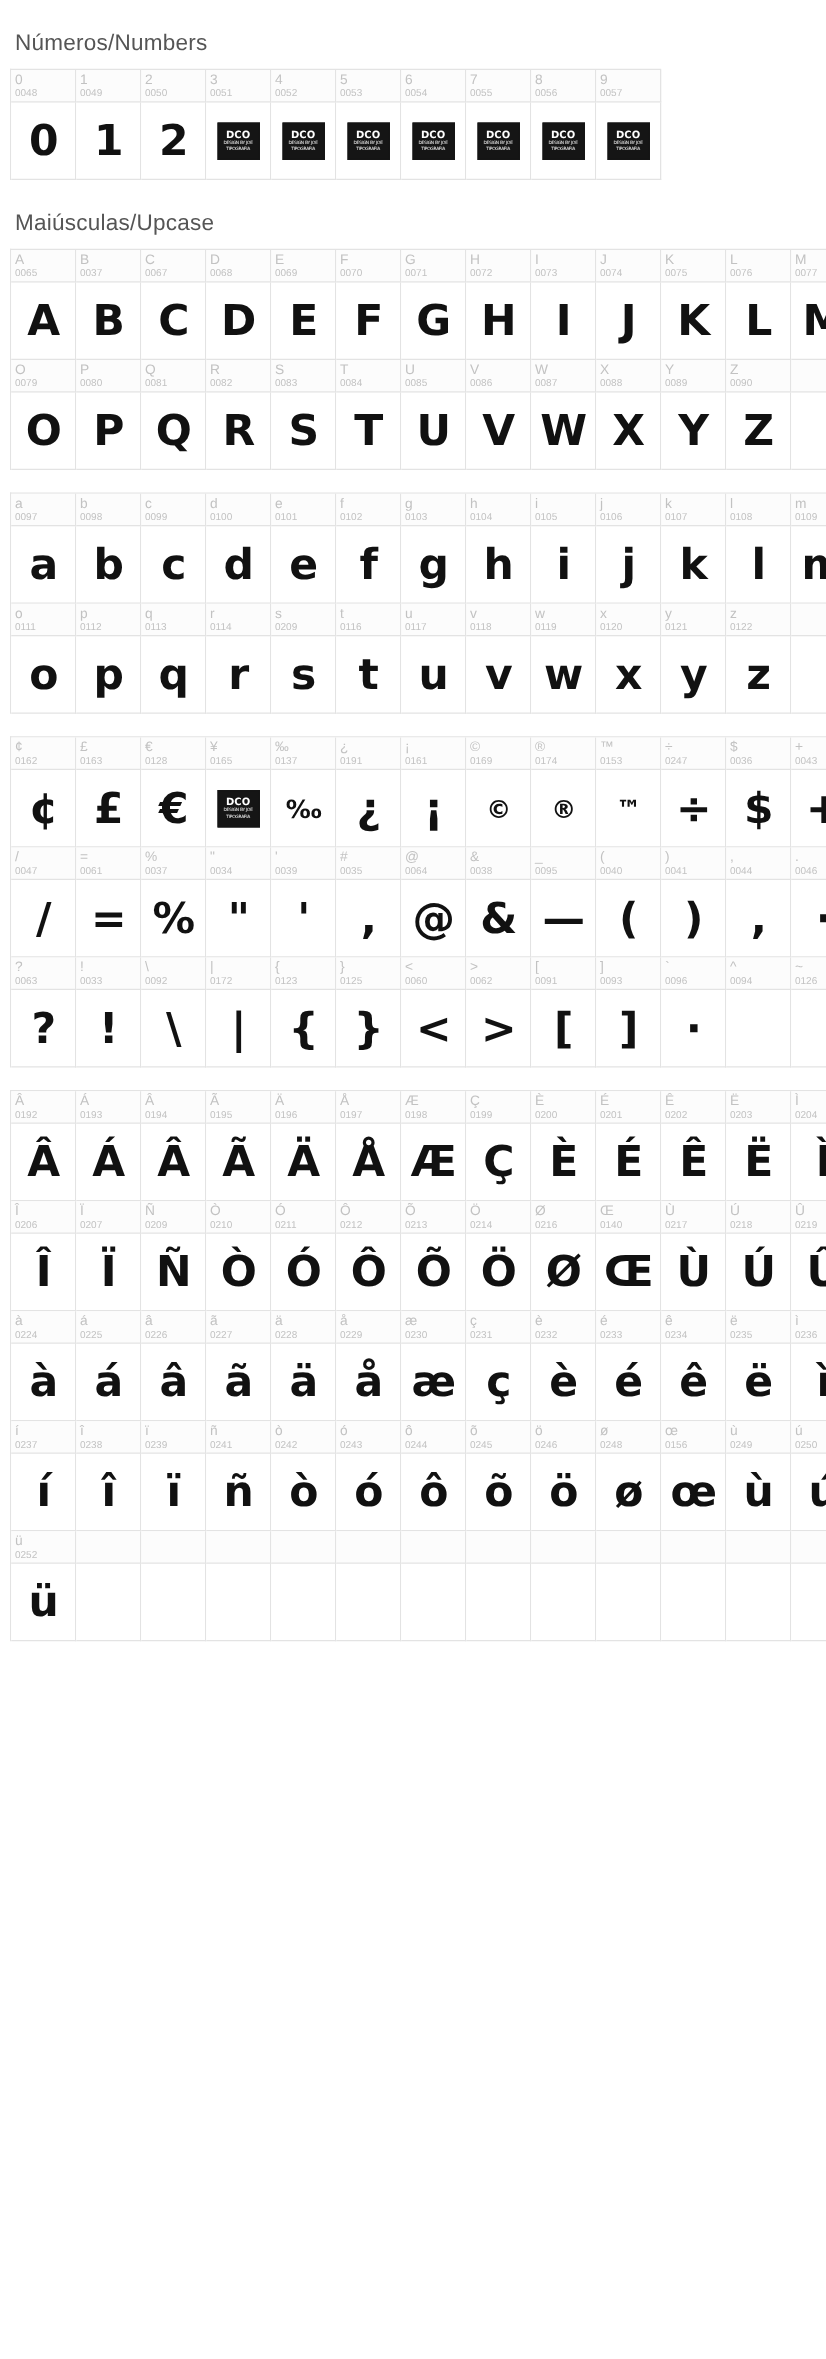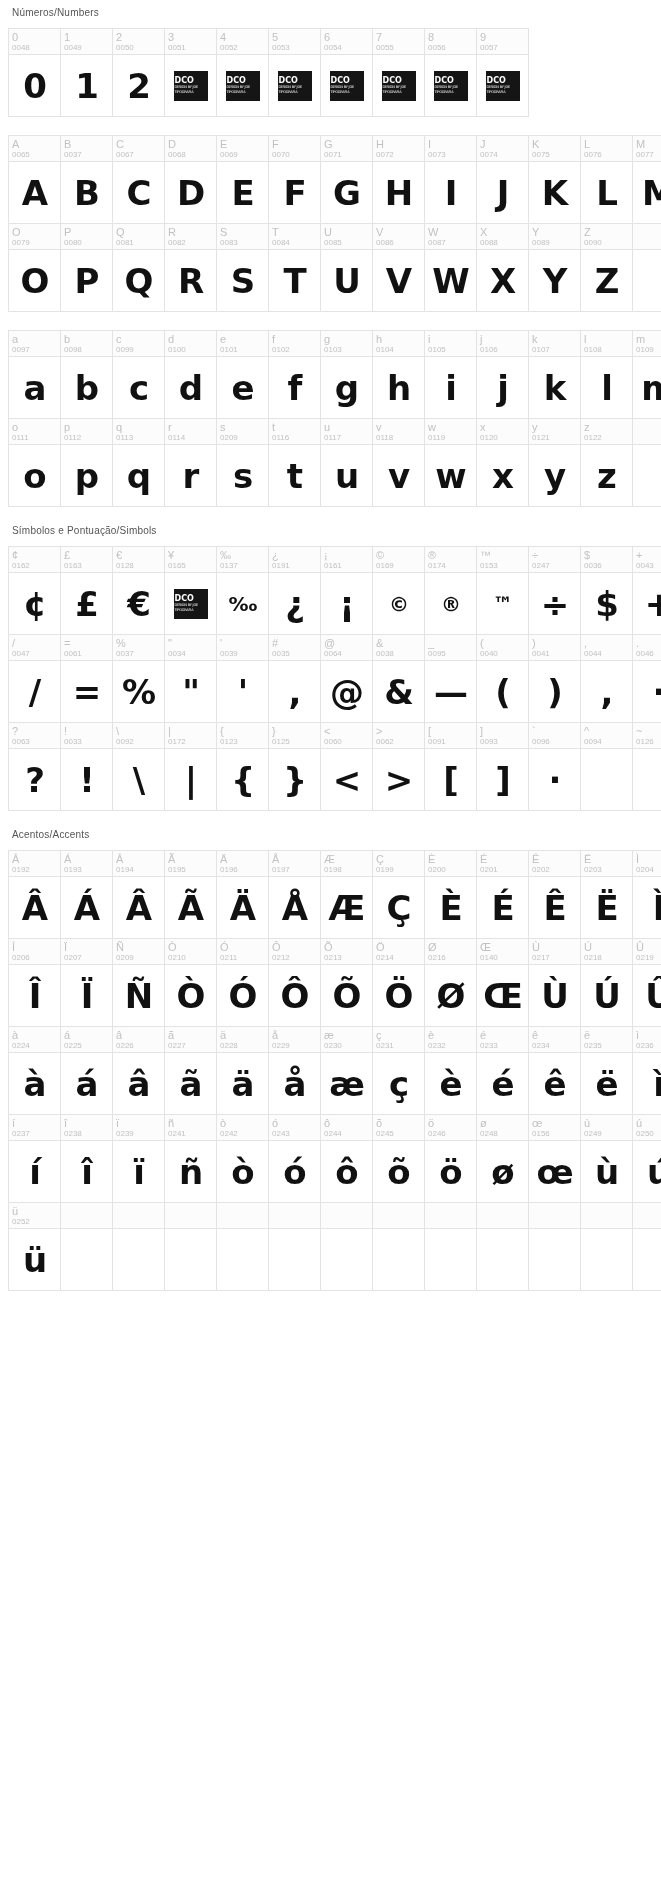--- a/index.html
+++ b/index.html
@@ -15,24 +15,24 @@
     color: #333333;
   }
   .page {
     width: 661px;
     padding: 0 8px;
   }
   .section {
     margin: 0 0 18px 0;
   }
   .section-title {
-    font-size: 10px;
+    font-size: 18px;
     color: #555555;
     font-weight: normal;
-    margin: 7px 0 10px 4px;
+    margin: 24px 0 10px 4px;
     letter-spacing: 0.2px;
   }
   .grid {
     border-left: 1px solid #e3e3e3;
     border-top: 1px solid #e3e3e3;
     display: inline-block;
     background: #ffffff;
   }
   .row {
     display: flex;
@@ -81,21 +81,21 @@
     letter-spacing: -1px;
   }
   .glyph.tiny { font-size: 20px; }
   .logo-box {
     width: 34px;
     height: 30px;
     background: #151515;
     color: #ffffff;
     display: flex;
     flex-direction: column;
-    align-items: flex-start;
+    align-items: center;
     justify-content: center;
     border: 1px solid #151515;
   }
   .logo-box .l1 {
     font-size: 8px;
     font-weight: bold;
     line-height: 9px;
     font-family: "DejaVu Sans", sans-serif;
   }
   .logo-box .l2 {
@@ -209,21 +209,21 @@
             </div>
           </div>
           <div class="cell">
             <div class="logo-box">
               <div class="l1">DCO</div>
               <div class="l2">DESIGN BY JOE</div>
               <div class="l3">TIPOGRAFIA</div>
             </div>
           </div>
         </div></div></div>
-    <div class="section"><div class="grid"><div class="row head">
+    <div class="section"><div class="section-title">Maiúsculas/Upcase</div><div class="grid"><div class="row head">
           <div class="cell">
             <span class="ch">A</span>
             <span class="code">0065</span>
           </div>
           <div class="cell">
             <span class="ch">B</span>
             <span class="code">0037</span>
           </div>
           <div class="cell">
             <span class="ch">C</span>
@@ -573,21 +573,21 @@
             <span class="glyph">x</span>
           </div>
           <div class="cell">
             <span class="glyph">y</span>
           </div>
           <div class="cell">
             <span class="glyph">z</span>
           </div>
           <div class="cell empty"></div>
         </div></div></div>
-    <div class="section"><div class="section-title">Símbolos e Pontuação/Simbols</div><div class="grid"><div class="row head">
+    <div class="section"><div class="grid"><div class="row head">
           <div class="cell">
             <span class="ch">¢</span>
             <span class="code">0162</span>
           </div>
           <div class="cell">
             <span class="ch">£</span>
             <span class="code">0163</span>
           </div>
           <div class="cell">
             <span class="ch">€</span>
@@ -853,21 +853,21 @@
           </div>
           <div class="cell">
             <span class="glyph">]</span>
           </div>
           <div class="cell">
             <span class="glyph">·</span>
           </div>
           <div class="cell"></div>
           <div class="cell"></div>
         </div></div></div>
-    <div class="section"><div class="section-title">Acentos/Accents</div><div class="grid"><div class="row head">
+    <div class="section"><div class="grid"><div class="row head">
           <div class="cell">
             <span class="ch">Â</span>
             <span class="code">0192</span>
           </div>
           <div class="cell">
             <span class="ch">Á</span>
             <span class="code">0193</span>
           </div>
           <div class="cell">
             <span class="ch">Â</span>

